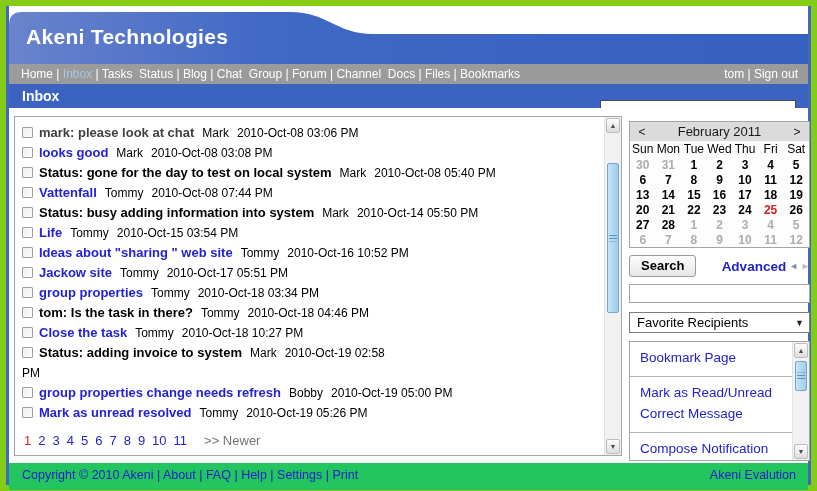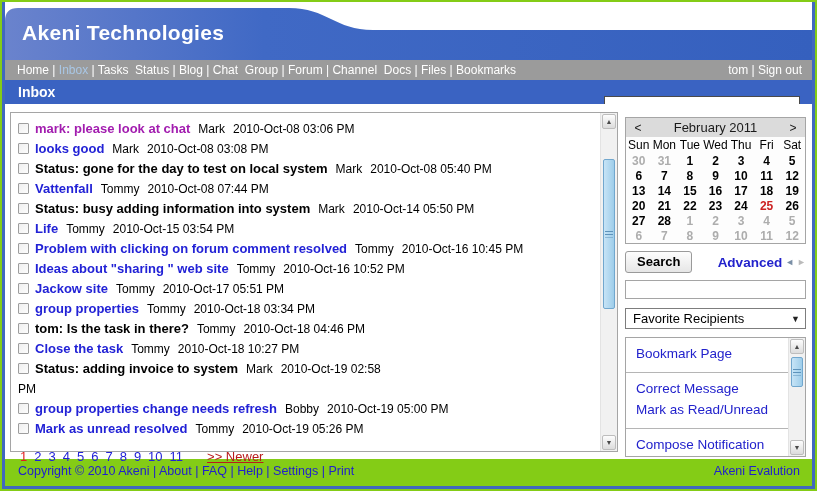--- a/index.html
+++ b/index.html
@@ -1,18 +1,18 @@
 <!DOCTYPE html>
 <html><head>
 <meta charset="utf-8">
 <style>
   * { box-sizing: border-box; margin: 0; padding: 0; }
   html,body { width:817px; height:491px; overflow:hidden;
     font-family:"Liberation Sans","DejaVu Sans",sans-serif; background:#fff; }
-  .frame { position:absolute; inset:0; border:2px solid #84cc16; background:#fff; }
+  .frame { position:absolute; inset:0; border:6px solid #84cc16; background:#fff; }
   .inner { position:absolute; inset:0; border:3px solid #4168BE; border-top:none; background:#fff; }
 
   .topstrip { height:6px; background:#fff; }
 
   
   .header { position:relative; height:52px; background:#fff; }
   .header svg { position:absolute; inset:0; width:100%; height:100%; display:block; }
   .app-title { position:absolute; left:17px; top:13px; color:#fff; font-size:21px; font-weight:bold; letter-spacing:0.3px; }
 
   
@@ -34,28 +34,28 @@
   
   .content { position:relative; height:355px; background:#fff; }
 
   .listbox { position:absolute; left:5px; top:8px; width:608px; height:340px;
     border:1px solid #A5A5A5; background:#fff; }
   .msg-list { margin-right:18px; padding:6px 2px 0 7px; font-size:13px; line-height:19px; color:#000; }
   .checkbox { display:inline-block; width:11px; height:11px; border:1px solid #9E9E9E;
     background:linear-gradient(135deg,#EFEFEF,#FCFCFC); border-radius:1px; vertical-align:-1px; margin-right:6px; }
   .subject { font-weight:bold; font-size:13px; cursor:pointer; }
   .c-blue { color:#2222D6; }
-  .c-purple { color:#a21caf; }
+  .c-purple { color:#404040; }
   .c-black { color:#000; }
   .meta { font-size:12px; color:#000; margin-left:8px; }
 
   .pagination { margin:10px 0 0 9px; font-size:13px; }
   .page { color:#2222D6; margin-right:7px; cursor:pointer; }
   .page.current { color:#E02020; cursor:default; }
-  .newer { color:#b91c1c; margin-left:17px; cursor:pointer;text-decoration:underline; }
+  .newer { color:#737373; margin-left:10px; cursor:pointer; }
 
   
   .vscroll { position:absolute; top:0; right:0; bottom:0; width:17px; background:#F1F1F1;
     border-left:1px solid #E3E3E3; }
   .sbtn { position:absolute; left:1px; right:1px; height:15px; background:linear-gradient(#FDFDFD,#DCDCDC);
     border:1px solid #BDBDBD; border-radius:2px; text-align:center; font-size:7px; line-height:13px; color:#4A4A4A; cursor:pointer; }
   .sbtn.up { top:1px; } .sbtn.down { bottom:1px; }
   .sthumb { position:absolute; left:2px; right:2px; background:linear-gradient(90deg,#C7E4F6,#9ECDEA);
     border:1px solid #71A7CE; border-radius:2px; cursor:grab; }
   .sthumb::after { content:""; position:absolute; left:50%; top:50%; width:8px; height:7px;
@@ -89,21 +89,21 @@
   .fav-select { margin-top:9px; width:181px; height:21px; border:1px solid #7d7d7d; }
 
   .actions { position:relative; margin-top:8px; height:120px; border:1px solid #A5A5A5; background:#fff; overflow:hidden; }
   .actions-inner { margin-right:17px; }
   .action-group { padding:5px 0 8px 10px; }
   .action-group + .action-group { border-top:1px solid #B5B5B5; }
   .action-link { display:block; color:#2222CC; font-size:13.5px; line-height:21px; cursor:pointer; }
 
   
   .footer { height:27px; display:flex; justify-content:space-between; padding:5px 12px 0 13px;
-    font-size:12.5px; background:#84cc16; }
+    font-size:12.5px; background:#22c55e; }
   .footer-left { white-space:pre; }
   .f-text { color:#2121CC; }
   .f-link { color:#2121CC; cursor:pointer; }
   .f-sep { color:#2121CC; }
   .brand { color:#2121CC; }
 </style>
 </head>
 <body>
 
 <div class="frame">
@@ -141,21 +141,20 @@
   <div class="content">
 
     <div class="listbox">
       <div class="msg-list">
             <div class="msg-row"><span class="checkbox"></span><span class="subject c-purple">mark: please look at chat</span><span class="meta">Mark</span><span class="meta">2010-Oct-08 03:06 PM</span></div>
             <div class="msg-row"><span class="checkbox"></span><span class="subject c-blue">looks good</span><span class="meta">Mark</span><span class="meta">2010-Oct-08 03:08 PM</span></div>
             <div class="msg-row"><span class="checkbox"></span><span class="subject c-black">Status: gone for the day to test on local system</span><span class="meta">Mark</span><span class="meta">2010-Oct-08 05:40 PM</span></div>
             <div class="msg-row"><span class="checkbox"></span><span class="subject c-blue">Vattenfall</span><span class="meta">Tommy</span><span class="meta">2010-Oct-08 07:44 PM</span></div>
             <div class="msg-row"><span class="checkbox"></span><span class="subject c-black">Status: busy adding information into system</span><span class="meta">Mark</span><span class="meta">2010-Oct-14 05:50 PM</span></div>
             <div class="msg-row"><span class="checkbox"></span><span class="subject c-blue">Life</span><span class="meta">Tommy</span><span class="meta">2010-Oct-15 03:54 PM</span></div>
-            <div class="msg-row"><span class="checkbox"></span><span class="subject c-blue">Problem with clicking on forum comment resolved</span><span class="meta">Tommy</span><span class="meta">2010-Oct-16 10:45 PM</span></div>
             <div class="msg-row"><span class="checkbox"></span><span class="subject c-blue">Ideas about "sharing " web site</span><span class="meta">Tommy</span><span class="meta">2010-Oct-16 10:52 PM</span></div>
             <div class="msg-row"><span class="checkbox"></span><span class="subject c-blue">Jackow site</span><span class="meta">Tommy</span><span class="meta">2010-Oct-17 05:51 PM</span></div>
             <div class="msg-row"><span class="checkbox"></span><span class="subject c-blue">group properties</span><span class="meta">Tommy</span><span class="meta">2010-Oct-18 03:34 PM</span></div>
             <div class="msg-row"><span class="checkbox"></span><span class="subject c-black">tom: Is the task in there?</span><span class="meta">Tommy</span><span class="meta">2010-Oct-18 04:46 PM</span></div>
             <div class="msg-row"><span class="checkbox"></span><span class="subject c-blue">Close the task</span><span class="meta">Tommy</span><span class="meta">2010-Oct-18 10:27 PM</span></div>
             <div class="msg-row"><span class="checkbox"></span><span class="subject c-black">Status: adding invoice to system</span><span class="meta">Mark</span><span class="meta">2010-Oct-19 02:58<br>PM</span></div>
             <div class="msg-row"><span class="checkbox"></span><span class="subject c-blue">group properties change needs refresh</span><span class="meta">Bobby</span><span class="meta">2010-Oct-19 05:00 PM</span></div>
             <div class="msg-row"><span class="checkbox"></span><span class="subject c-blue">Mark as unread resolved</span><span class="meta">Tommy</span><span class="meta">2010-Oct-19 05:26 PM</span></div>
           </div>
       <div class="pagination"><span class="page current">1</span><span class="page">2</span><span class="page">3</span><span class="page">4</span><span class="page">5</span><span class="page">6</span><span class="page">7</span><span class="page">8</span><span class="page">9</span><span class="page">10</span><span class="page">11</span><span class="newer">&gt;&gt; Newer</span></div>
@@ -260,22 +259,22 @@
         <span>Favorite Recipients</span>
         <span class="dd-arrow">▼</span>
       </div>
 
       <div class="actions">
         <div class="actions-inner">
               <div class="action-group">
                 <span class="action-link">Bookmark Page</span>
               </div>
               <div class="action-group">
+                <span class="action-link">Mark as Read/Unread</span>
                 <span class="action-link">Correct Message</span>
-                <span class="action-link">Mark as Read/Unread</span>
               </div>
               <div class="action-group">
                 <span class="action-link">Compose Notification</span>
               </div>
             </div>
         <div class="vscroll">
           <div class="sbtn up"><span>▲</span></div>
           <div class="sthumb act-thumb"></div>
           <div class="sbtn down"><span>▼</span></div>
         </div>

